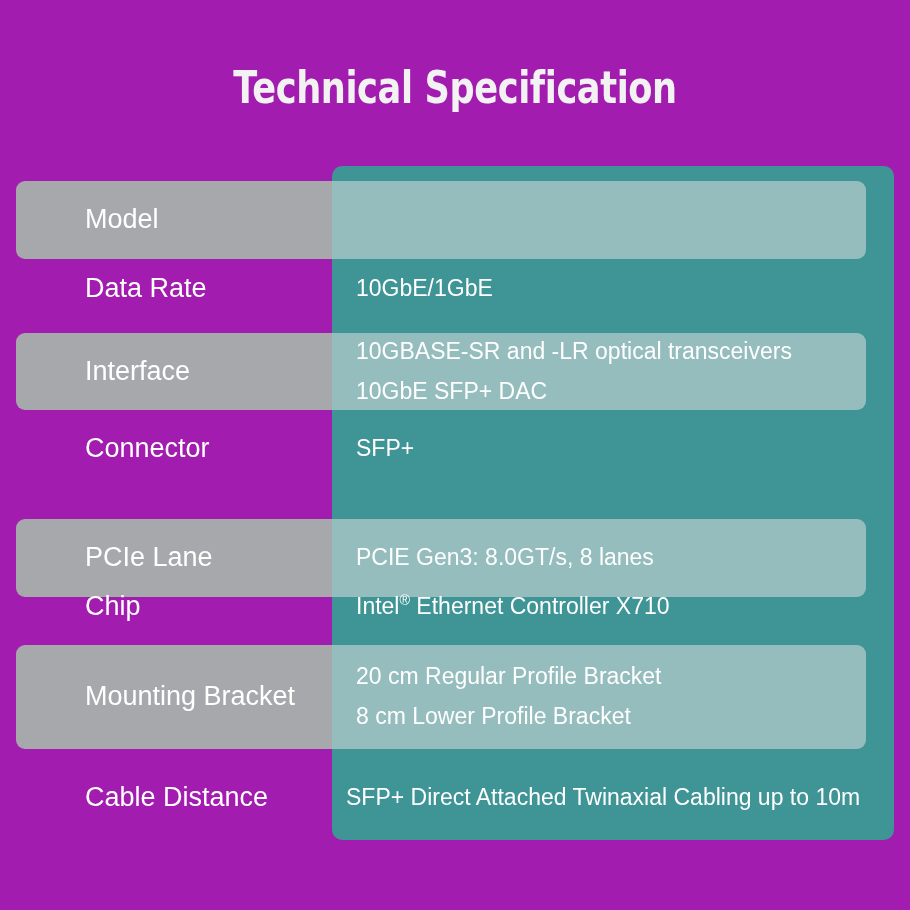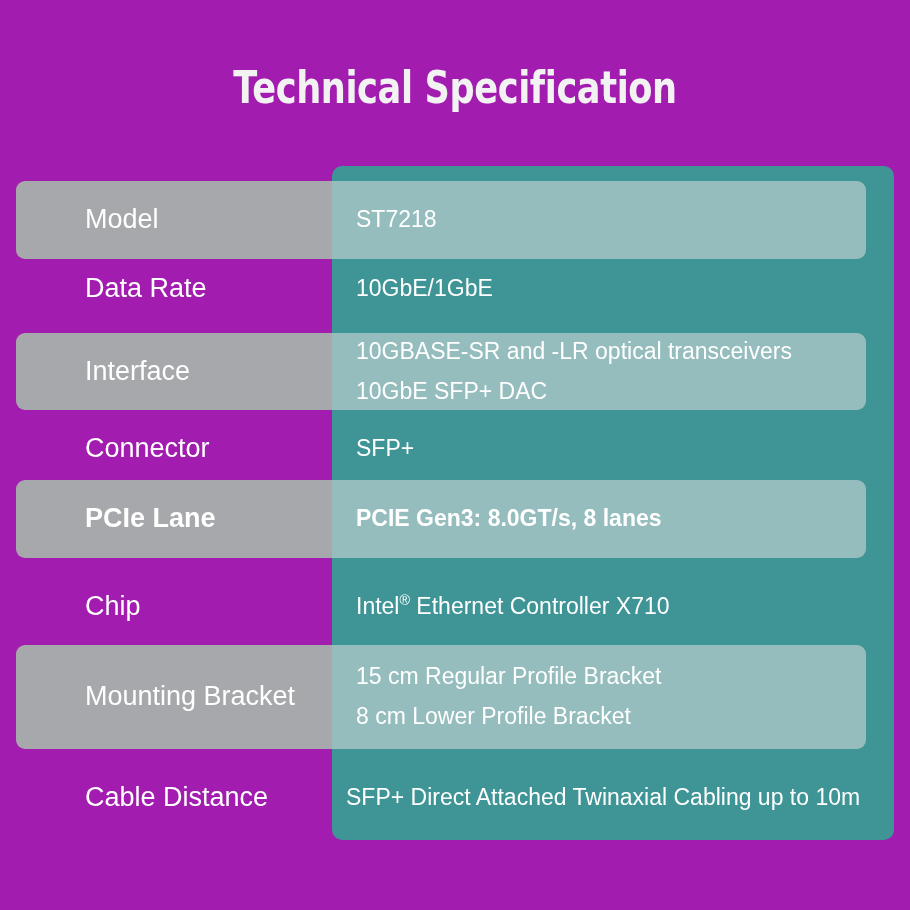--- a/index.html
+++ b/index.html
@@ -136,23 +136,20 @@
   <div id="title">Technical Specification</div>
 
   <div id="value-panel"></div>
 
   <div id="spec-table">
 
     <div class="spec-row alt" style="top:181px;height:78px;">
       <div class="row-label-bg"></div>
       <div class="row-value-bg narrow"></div>
       <div class="row-label">Model</div>
-      <div class="row-value">
-        <span class="vline">ST7218</span>
-      </div>
     </div>
 
     <div class="spec-row" style="top:252px;height:74px;">
       <div class="row-label">Data Rate</div>
       <div class="row-value">
         <span class="vline">10GbE/1GbE</span>
       </div>
     </div>
 
     <div class="spec-row alt" style="top:333px;height:77px;padding-left:11px;">
@@ -165,42 +162,42 @@
       </div>
     </div>
 
     <div class="spec-row" style="top:410px;height:78px;padding-left:7px;">
       <div class="row-label">Connector</div>
       <div class="row-value">
         <span class="vline">SFP+</span>
       </div>
     </div>
 
-    <div class="spec-row alt" style="top:480px;height:78px;font-weight:bold;">
+    <div class="spec-row alt" style="top:519px;height:78px;">
       <div class="row-label-bg"></div>
       <div class="row-value-bg narrow"></div>
       <div class="row-label">PCIe Lane</div>
       <div class="row-value">
         <span class="vline">PCIE Gen3: 8.0GT/s, 8 lanes</span>
       </div>
     </div>
 
     <div class="spec-row" style="top:569px;height:76px;">
       <div class="row-label">Chip</div>
       <div class="row-value">
         <span class="vline">Intel<sup>®</sup> Ethernet Controller X710</span>
       </div>
     </div>
 
     <div class="spec-row alt" style="top:645px;height:104px;">
       <div class="row-label-bg"></div>
       <div class="row-value-bg narrow"></div>
       <div class="row-label">Mounting Bracket</div>
       <div class="row-value">
-        <span class="vline">15 cm Regular Profile Bracket</span>
+        <span class="vline">20 cm Regular Profile Bracket</span>
         <span class="vline">8 cm Lower Profile Bracket</span>
       </div>
     </div>
 
     <div class="spec-row" style="top:755px;height:85px;">
       <div class="row-label">Cable Distance</div>
       <div class="row-value indent-less">
         <span class="vline">SFP+ Direct Attached Twinaxial Cabling up to 10m</span>
       </div>
     </div>

